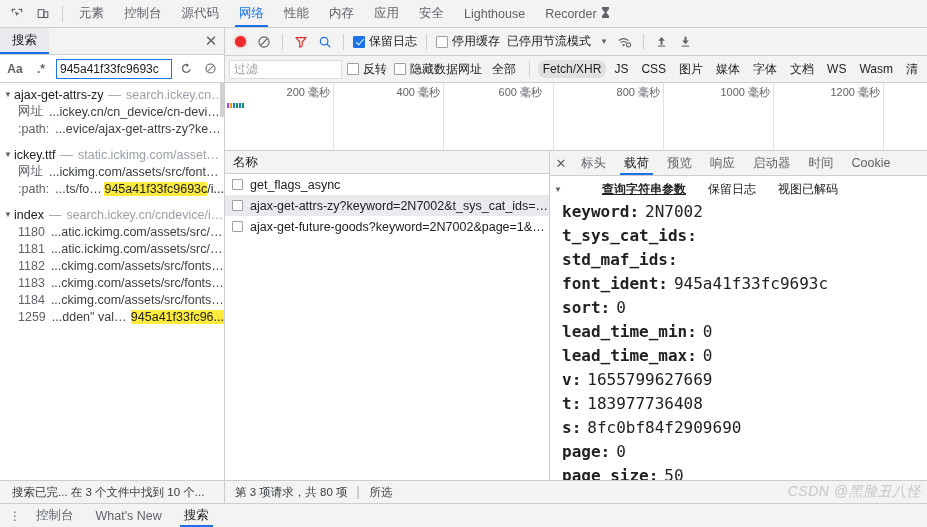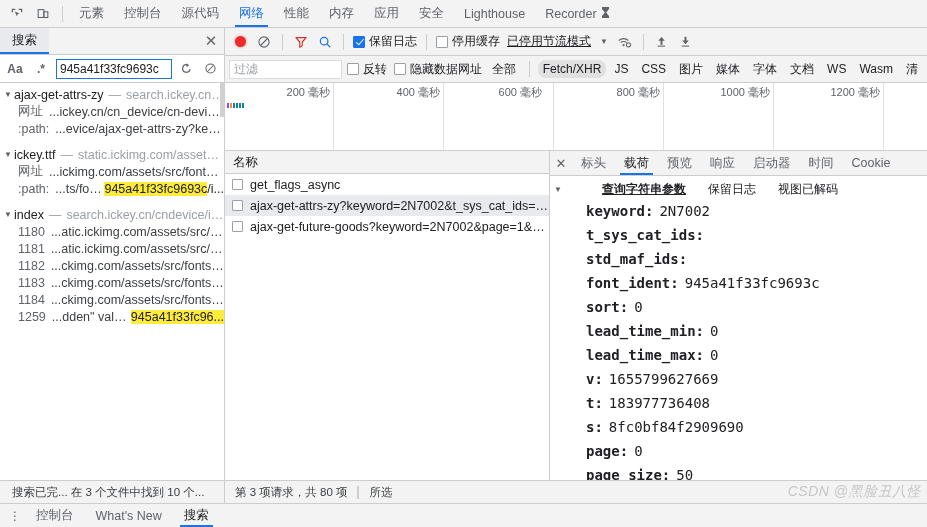--- a/index.html
+++ b/index.html
@@ -159,21 +159,21 @@
   .cb {
     width: 12px; height: 12px; border:1px solid #9aa0a6; background:#fff;
     display:inline-block; flex:0 0 12px; border-radius:1px;
   }
   .cb.checked { background:#1a73e8; border-color:#1a73e8; position:relative; }
   .cb.checked::after {
     content:""; position:absolute; left:3.5px; top:0.5px; width:3px; height:7px;
     border:solid #fff; border-width:0 1.6px 1.6px 0; transform: rotate(42deg);
   }
   .cb-label { display:flex; align-items:center; gap:4px; font-size:12px; color:#202124; white-space:nowrap; cursor:pointer; padding: 0 2px;}
-  .tb-text { font-size:12px; color:#202124; white-space:nowrap; padding:0 3px; cursor:pointer;text-decoration:underline;}
+  .tb-text { font-size:12px; color:#202124; white-space:nowrap; padding:0 3px; cursor:pointer;}
   .caret { font-size:8px; color:#5f6368; cursor:pointer; padding: 0 4px;}
 
   .net-filterbar {
     height: 27px; min-height:27px;
     display:flex; align-items:center;
     background:#f3f3f3;
     border-bottom: 1px solid #cdcdcd;
     padding: 0 4px; gap: 3px;
   }
   .filter-input {
@@ -246,22 +246,22 @@
     content:""; position:absolute; left:5px; right:5px; bottom:0; height:2px; background:#1a73e8;
   }
   .detail-body { flex:1; overflow:hidden; padding-top:4px; min-height:0; }
   .sect-head {
     display:flex; align-items:center; height:19px; padding-left:4px; gap: 0;
     font-size:12px; white-space:nowrap;
   }
   .sect-title { font-weight:bold; color:#202124; text-decoration: underline; cursor:pointer;margin-left:38px;}
   .sect-link { color:#202124; margin-left:22px; cursor:pointer; }
   .kv {
-    display:flex; height: 24px; align-items:center; padding-left: 36px;
-    font-size:14px; white-space:nowrap; overflow:hidden;
+    display:flex; height: 24px; align-items:center; padding-left: 12px;
+    font-size:16px; white-space:nowrap; overflow:hidden;
     font-family: "DejaVu Sans Mono", "Liberation Mono", monospace;
   }
   .kv .k { font-weight:bold; color:#202124; }
   .kv .v { color:#202124; margin-left:6px; overflow:hidden; text-overflow:ellipsis;}
 
   .net-status {
     height: 23px; min-height:23px; display:flex; align-items:center;
     border-top:1px solid #cdcdcd; background:#f3f3f3;
     font-size:11.5px; color:#3c4043; white-space:nowrap; overflow:hidden;
   }

